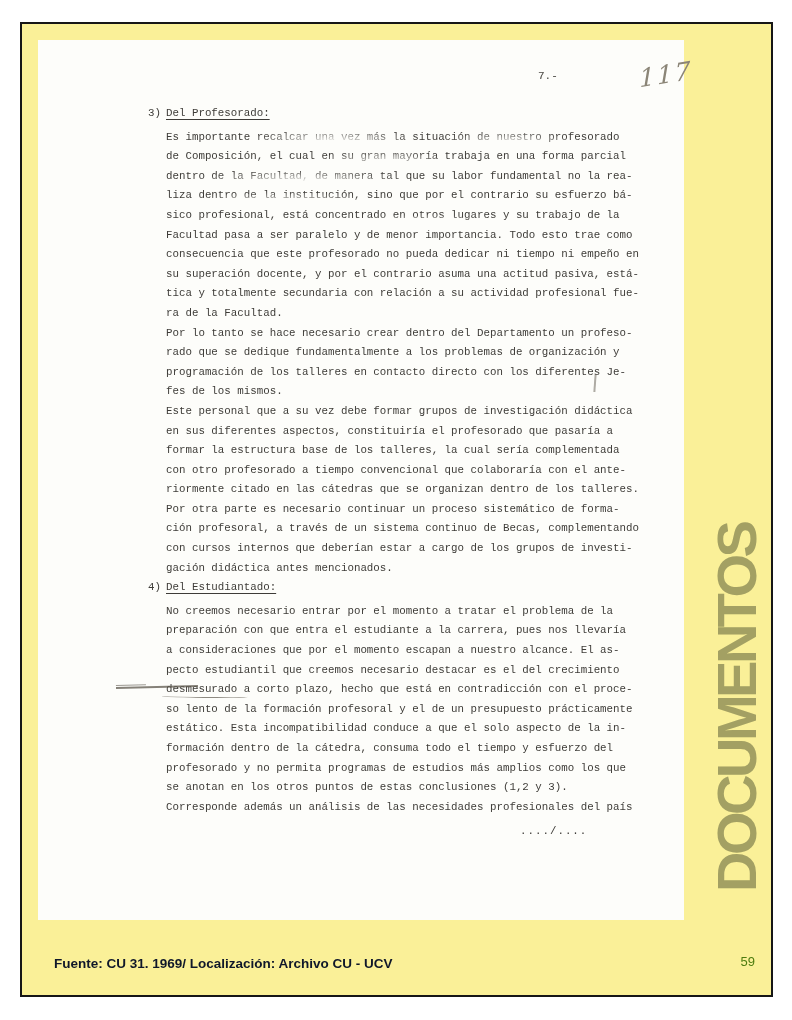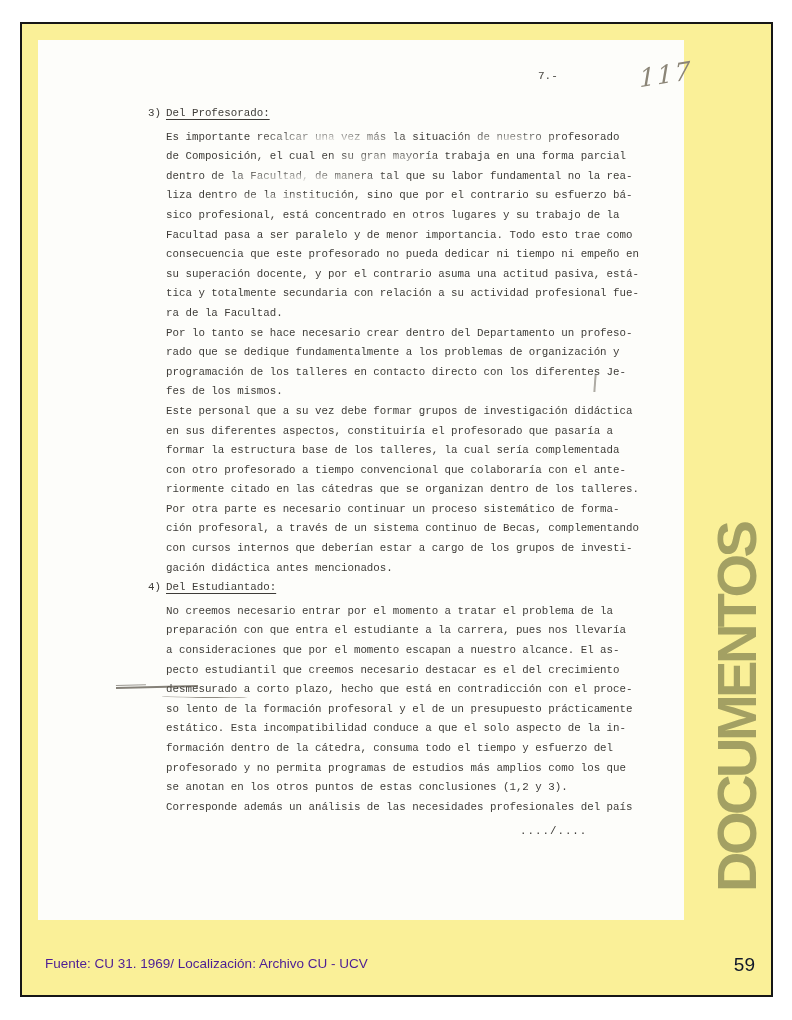--- a/index.html
+++ b/index.html
@@ -16,26 +16,26 @@
   
   .vertical-label {
     position:absolute; left:687px; top:868px;
     transform:rotate(-90deg); transform-origin:0 0;
     font-family:"Liberation Sans", sans-serif; font-weight:700;
     font-size:56px; letter-spacing:-3.5px; line-height:1;
     color:#A3A063; white-space:nowrap;
   }
   
   .footer-source {
-    position:absolute; left:23px; top:932px;
-    font-size:13.5px; color:#4c1d95; letter-spacing:0px;
+    position:absolute; left:32px; top:932px;
+    font-size:13.5px; color:#0f172a; letter-spacing:0px;font-weight:bold;
   }
   .footer-page {
     position:absolute; right:16px; top:930px;
-    font-size:19px; color:#0f172a;
+    font-size:13px; color:#4d7c0f;
   }
   
   .sheet {
     position:absolute; left:16px; top:16px; width:646px; height:880px;
     background:#fdfdfa;
   }
   .doc-pagenum {
     position:absolute; left:500px; top:30px;
     font-family:"Liberation Mono", monospace; font-size:11px; color:#4a4843;
   }

